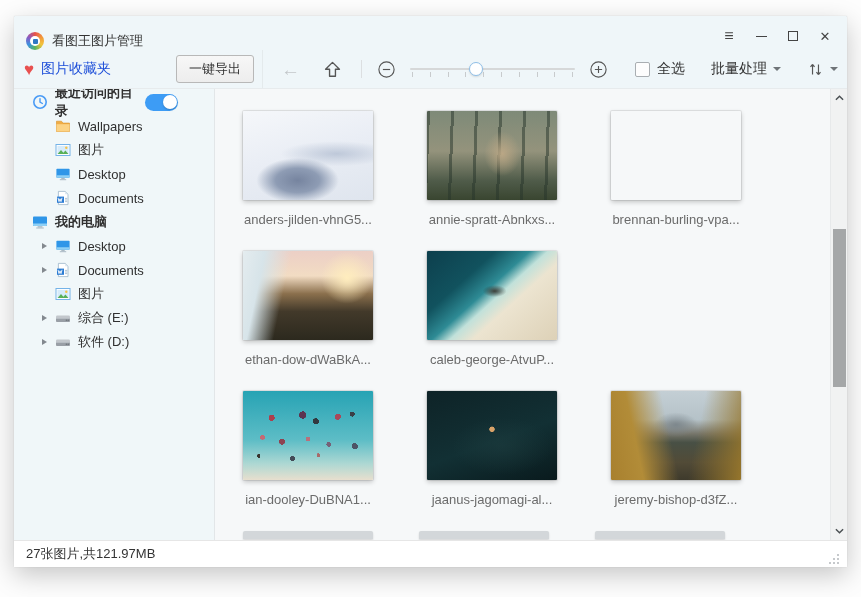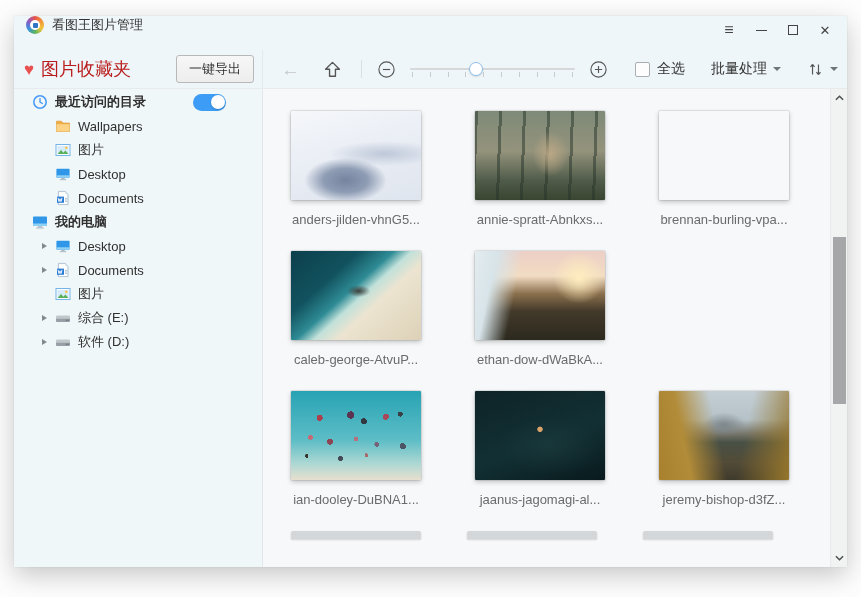--- a/index.html
+++ b/index.html
@@ -8,21 +8,21 @@
     font-family:"Liberation Sans","DejaVu Sans",sans-serif;
     background:#fdfdfd; position:relative; overflow:hidden;
     -webkit-font-smoothing:antialiased;
   }
   .window {
     position:absolute; left:14px; top:16px; width:833px; height:551px;
     background:#eff6f9; box-shadow:0 8px 26px rgba(0,0,0,.22), 0 0 1px rgba(0,0,0,.25);
     display:flex; flex-direction:column; border-radius:1px;
   }
   
-  .titlebar { height:34px; display:flex; align-items:flex-start; padding:0 6px 0 12px; flex:none; }
+  .titlebar { height:34px; display:flex; align-items:flex-end; padding:0 6px 0 12px; flex:none; }
   .app-icon {
     width:18px; height:18px; border-radius:50%; flex:none; position:relative;
     background:conic-gradient(#e8524a,#f2983b,#f2c53b,#58b460,#3b92e0,#8a5ac2,#e8524a);
   }
   .app-icon::after{
     content:""; position:absolute; left:4px; top:4px; width:10px; height:10px;
     border-radius:50%; background:#fff;
   }
   .app-icon::before{
     content:""; position:absolute; left:6.5px; top:6.5px; width:5px; height:5px; z-index:1;
@@ -34,21 +34,21 @@
             color:#444; font-size:14px; cursor:default; }
   .wc-menu { font-size:16px; }
   .wc-min-glyph { width:11px; height:1px; background:#444; display:block; }
   .wc-max-glyph { width:10px; height:10px; border:1px solid #444; display:block; }
   .wc-close { font-size:13px; }
   
   .toolbar { height:38px; display:flex; align-items:center; flex:none; }
   .tb-left { width:249px; flex:none; height:100%; display:flex; align-items:center;
              padding-left:10px; border-right:1px solid #e4eaec; }
   .heart { color:#e8504f; font-size:17px; line-height:1; margin-right:7px; }
-  .fav-label { font-size:18px; color:#b91c1c; }
+  .fav-label { font-size:14px; color:#1d4ed8; }
   .export-btn {
     margin-left:auto; margin-right:8px; font-size:13px; color:#333;
     background:linear-gradient(#f7f7f7,#ededed); border:1px solid #b8b8b8;
     border-radius:3px; padding:4px 12px; cursor:pointer;
   }
   .tb-mid { display:flex; align-items:center; flex:1; padding-left:18px; }
   .back-arrow { color:#c3c7ca; font-size:19px; line-height:1; margin-right:22px; }
   .icon-btn { display:flex; align-items:center; justify-content:center; }
   .vsep { width:1px; height:18px; background:#dcdfe1; margin:0 15px 0 18px; }
   .slider { position:relative; width:165px; height:20px; margin:0 14px; }
@@ -60,21 +60,21 @@
   .tb-right { display:flex; align-items:center; margin-left:auto; padding-right:9px; }
   .checkbox { width:15px; height:15px; background:#fdfdfd; border:1px solid #a9aeb2; border-radius:2px; margin-right:7px; }
   .selall-label { font-size:14px; color:#333; margin-right:26px; }
   .batch-btn, .sort-btn { display:flex; align-items:center; cursor:pointer; }
   .batch-label { font-size:14px; color:#333; }
   .caret { width:0; height:0; border-left:4px solid transparent; border-right:4px solid transparent;
            border-top:4.5px solid #6f7478; margin-left:6px; }
   .sort-btn { margin-left:26px; }
   
   .body { flex:1; display:flex; min-height:0; border-top:1px solid #e7ebed; }
-  .sidebar { width:249px; flex:none; background:#f0f7f9; border-right:1px solid #e2e6e8; padding-top:1px; overflow:hidden; }
+  .sidebar { width:201px; flex:none; background:#f0f7f9; border-right:1px solid #e2e6e8; padding-top:1px; overflow:hidden; }
   .tree-item { height:24px; display:flex; align-items:center; font-size:13px; color:#303030; cursor:default; }
   .tree-item.header { font-weight:bold; }
   .lv0 { padding-left:18px; }
   .lv1 { padding-left:28px; }
   .expander { width:13px; flex:none; display:flex; align-items:center; }
   .expander .tri { width:0; height:0; border-left:5px solid #83898f; border-top:3.5px solid transparent; border-bottom:3.5px solid transparent; }
   .ticon { width:16px; height:16px; flex:none; margin-right:7px; display:flex; }
   .ticon svg { width:16px; height:16px; }
   .toggle { margin-left:auto; margin-right:36px; width:33px; height:17px; border-radius:9px;
             background:#3d9cf5; position:relative; flex:none; cursor:pointer; }
@@ -387,26 +387,26 @@
             <div class="fname">annie-spratt-Abnkxs...</div>
           </div>
           <div class="cell">
             <div class="thumb art2"></div>
             <div class="fname">brennan-burling-vpa...</div>
           </div>
         </div>
 
         <div class="grid-row">
           <div class="cell">
+            <div class="thumb art5"></div>
+            <div class="fname">ethan-dow-dWaBkA...</div>
+          </div>
+          <div class="cell">
             <div class="thumb art4"></div>
             <div class="fname">caleb-george-AtvuP...</div>
-          </div>
-          <div class="cell">
-            <div class="thumb art5"></div>
-            <div class="fname">ethan-dow-dWaBkA...</div>
           </div>
         </div>
 
         <div class="grid-row">
           <div class="cell">
             <div class="thumb art6"></div>
             <div class="fname">ian-dooley-DuBNA1...</div>
           </div>
           <div class="cell">
             <div class="thumb art7"></div>
@@ -434,14 +434,25 @@
         <div class="sb-thumb"></div>
         <div class="sb-arrow sb-down">
           <svg width="9" height="6" viewBox="0 0 10 6">
               <path d="M1 1l4 4 4-4" fill="none" stroke="#4a4f52" stroke-width="1.6"></path>
             </svg>
         </div>
       </div>
     </div>
   </div>
 
+  <div class="statusbar">
+    <span>27张图片,共121.97MB</span>
+    <span class="grip">
+      <i style="right:0;bottom:0"></i>
+        <i style="right:4px;bottom:0"></i>
+        <i style="right:8px;bottom:0"></i>
+      <i style="right:0;bottom:4px"></i>
+        <i style="right:4px;bottom:4px"></i>
+      <i style="right:0;bottom:8px"></i>
+    </span>
+  </div>
 
 </div>
 
 </body></html>

